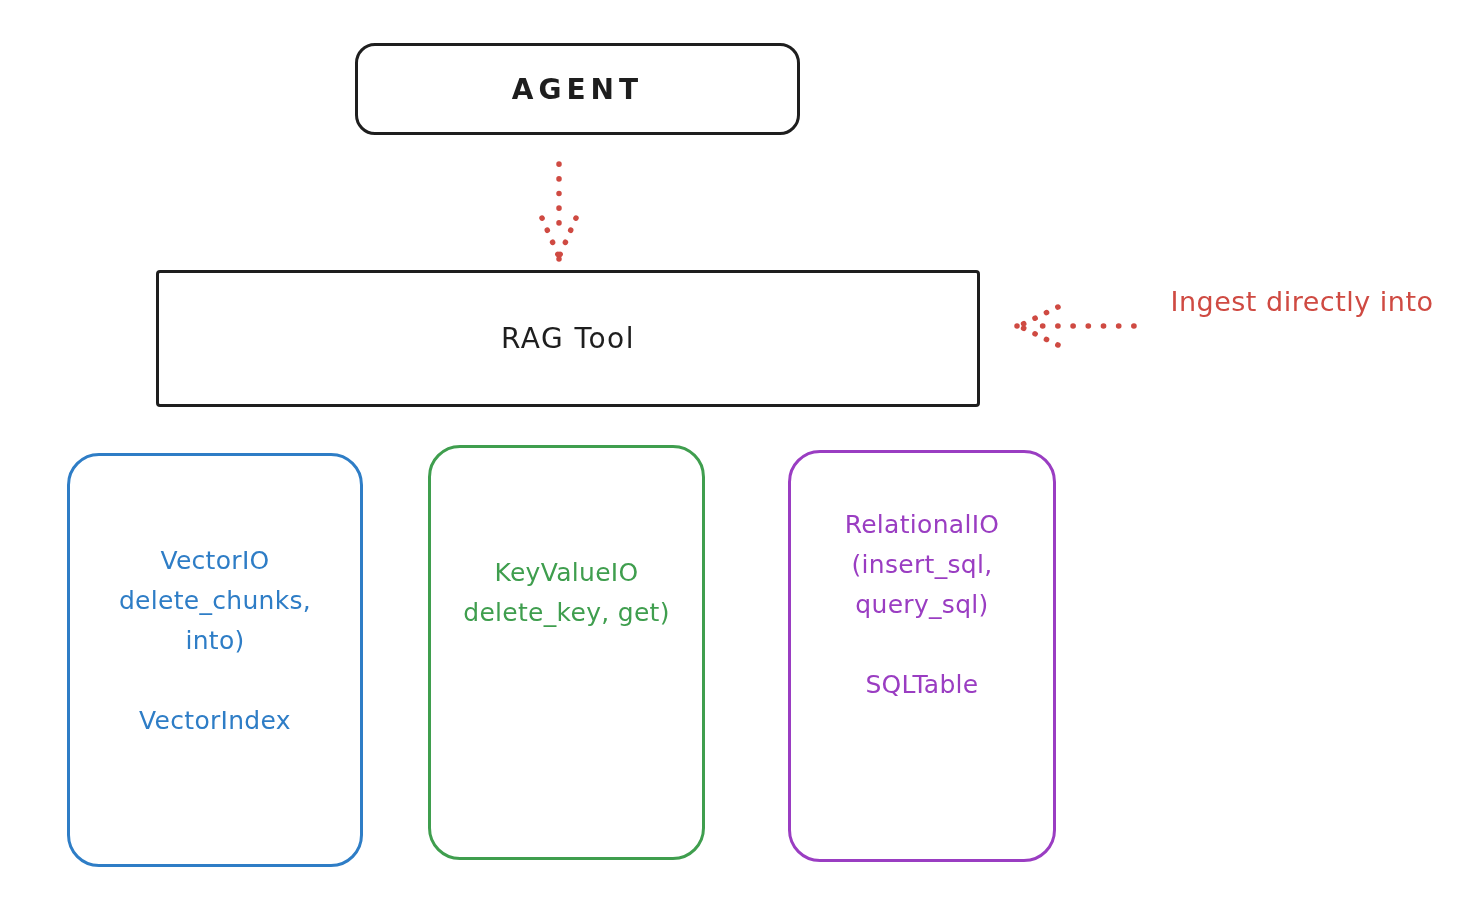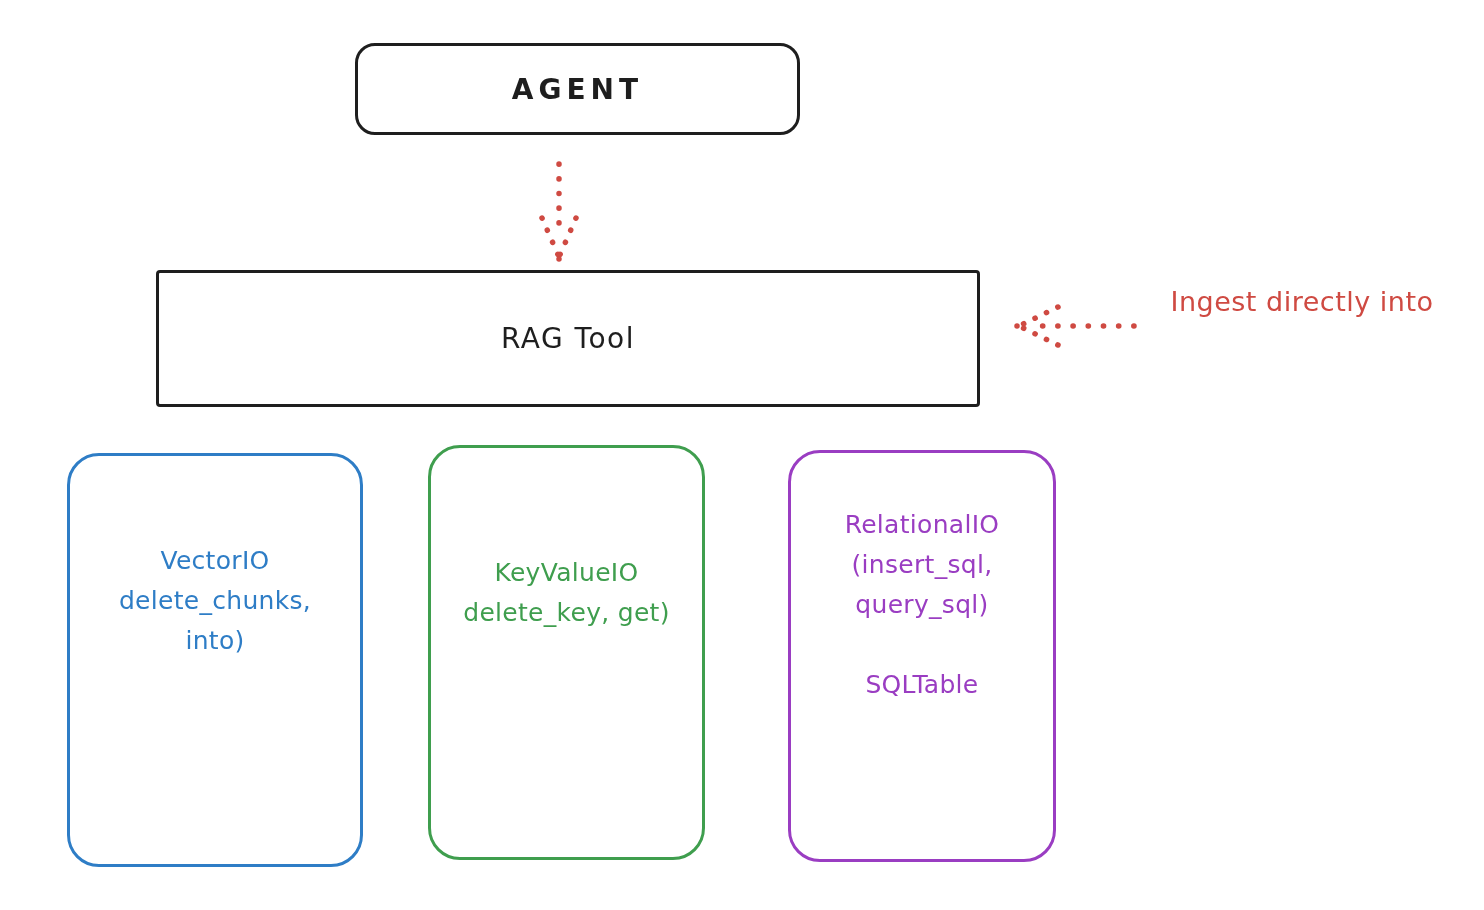--- a/index.html
+++ b/index.html
@@ -122,20 +122,21 @@
 
   <div class="annotation" style="color: rgb(207, 74, 66);">
     <div>Ingest directly into</div>
   </div>
 
   <div class="io-box io-box-vector" style="color: rgb(46, 125, 198); border-color: rgb(46, 125, 198);">
     <div class="io-lines io-pad-vector">
       <div>VectorIO</div>
       <div>delete_chunks,</div>
       <div>into)</div>
+      <div class="io-index">VectorIndex</div>
     </div>
   </div>
 
   <div class="io-box io-box-keyvalue" style="color: rgb(63, 158, 78); border-color: rgb(63, 158, 78);">
     <div class="io-lines io-pad-keyvalue">
       <div>KeyValueIO</div>
       <div>delete_key, get)</div>
     </div>
   </div>
 

